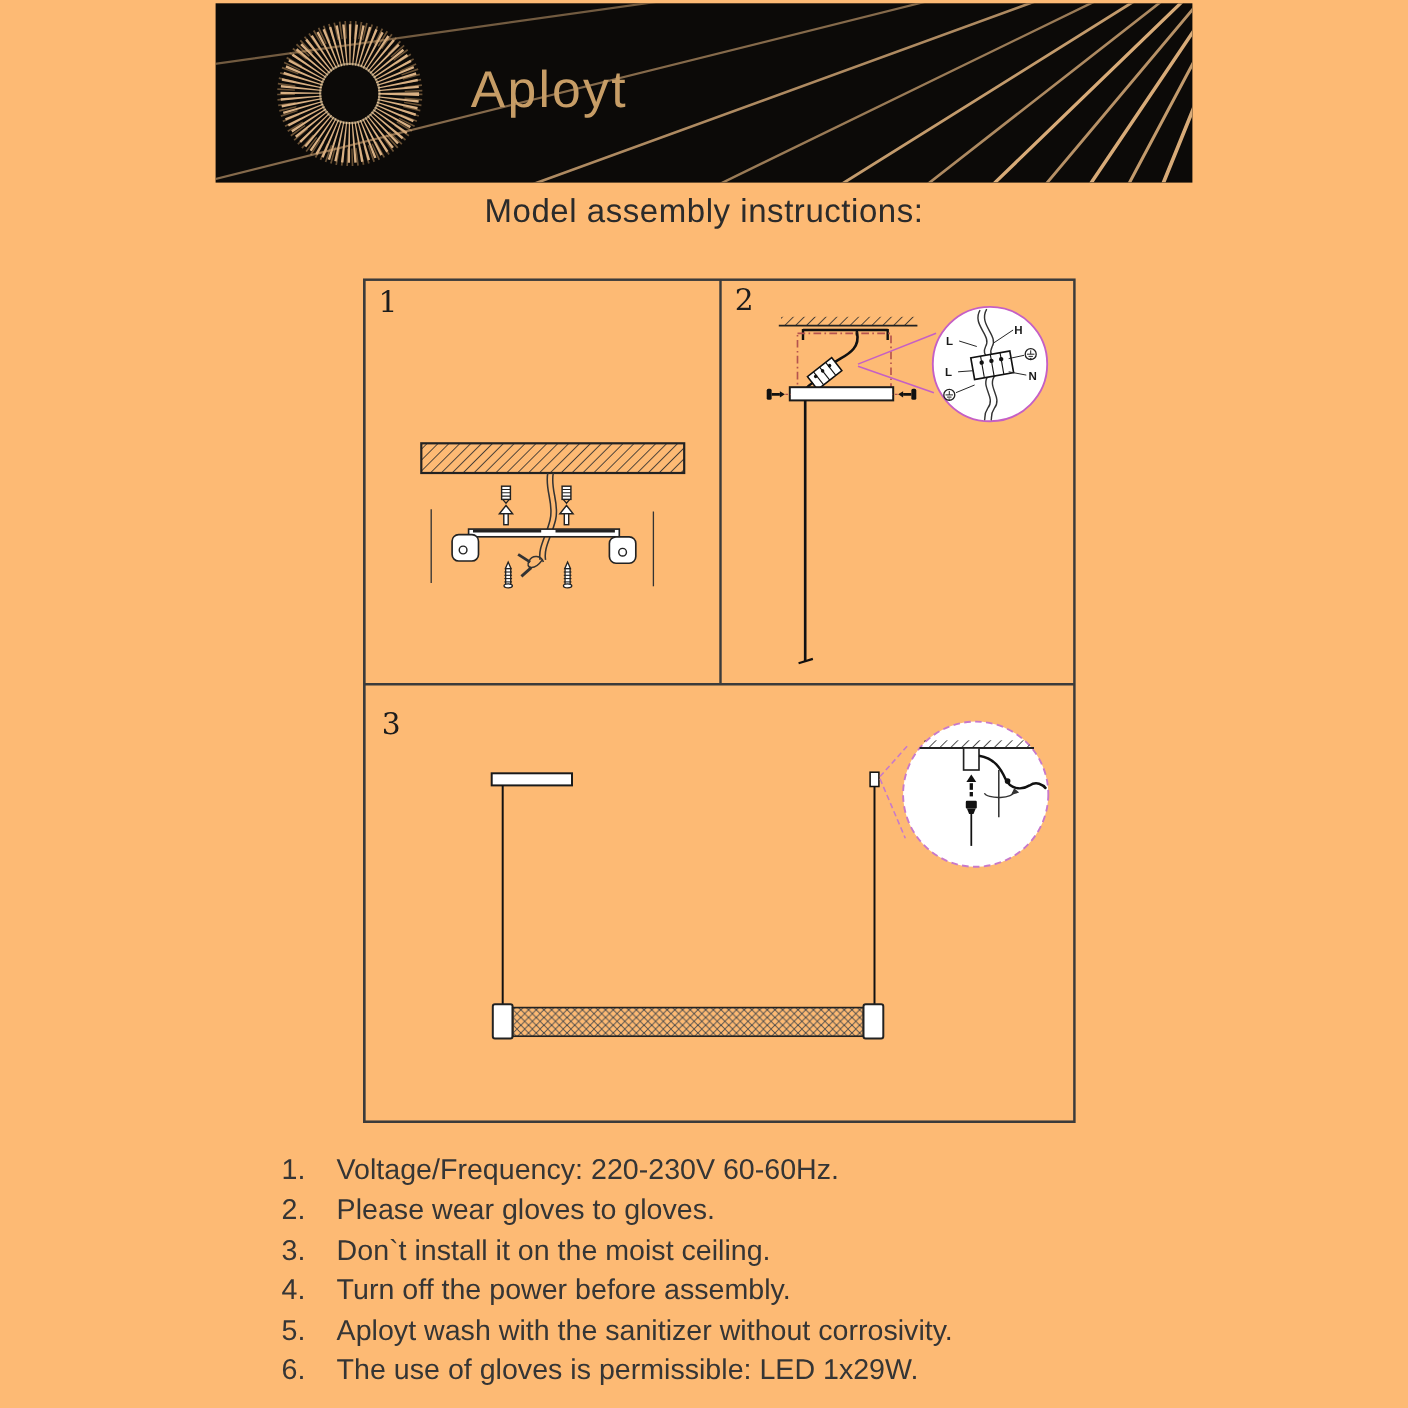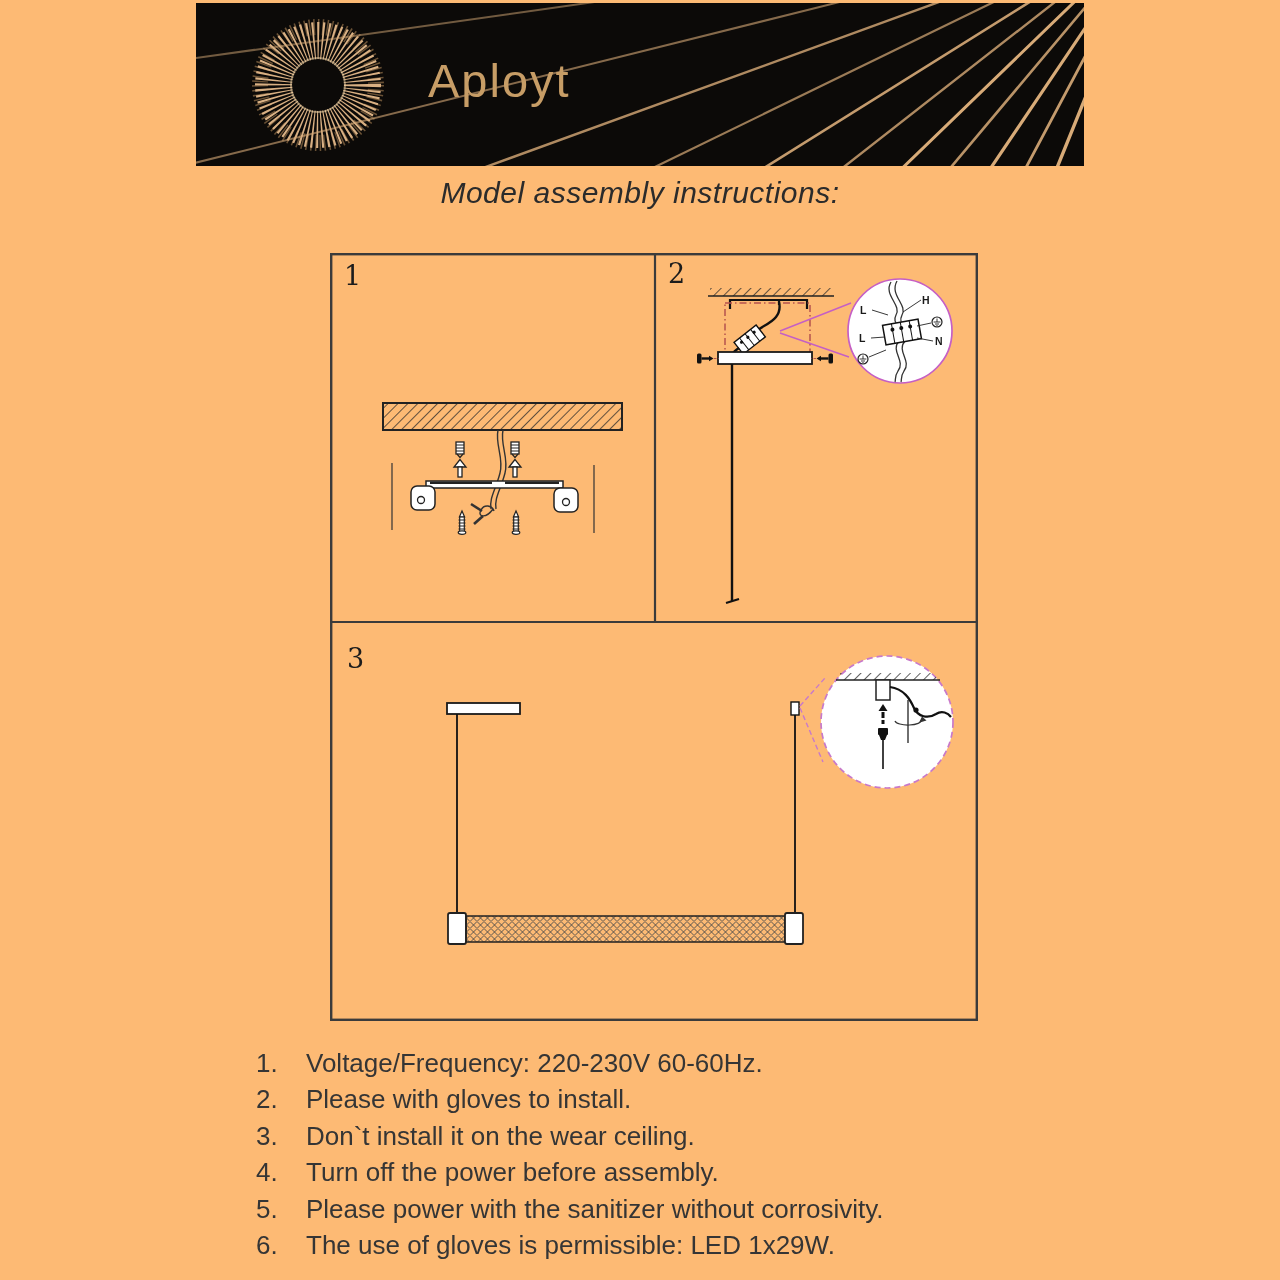--- a/index.html
+++ b/index.html
@@ -4,21 +4,21 @@
 <style>
   html,body{margin:0;padding:0;background:#ffffff;}
   .page{position:relative;width:1280px;height:1280px;background:#fdba74;overflow:hidden;
         font-family:"Liberation Sans",sans-serif;color:#2e2e2e;}
   
   .banner{position:absolute;left:196px;top:3px;width:888px;height:163px;background:#0c0a08;overflow:hidden;}
   .banner svg{position:absolute;left:0;top:0;}
   .brand{position:absolute;left:232px;top:50px;font-size:47px;letter-spacing:2px;
          color:#c79d66;font-weight:400;font-family:"Liberation Sans",sans-serif;}
   
-  .title-block{position:absolute;left:0;top:176px;width:1280px;text-align:center;font-style:italic;}
+  .title-block{position:absolute;left:0;top:176px;width:1280px;text-align:center;}
   .title-main{font-size:30px;letter-spacing:0.5px;color:#2b2b2b;line-height:34px;}
   .title-model{font-size:28px;letter-spacing:0.5px;color:#2b2b2b;line-height:34px;margin-top:2px;}
   
   .diagram{position:absolute;left:330px;top:253px;width:648px;height:768px;}
   .panel-num{position:absolute;font-family:"DejaVu Serif",serif;font-size:27px;color:#1c1c1c;}
   .pn1{left:14px;top:7px;}
   .pn2{left:338px;top:5px;}
   .pn3{left:17px;top:390px;}
   
   .instructions{position:absolute;left:256px;top:1045px;width:780px;}
@@ -286,33 +286,33 @@
     <span class="panel-num pn3">3</span>
   </div>
 
   <div class="instructions">
     <div class="instr-row">
       <span class="instr-num">1.</span>
       <span class="instr-text">Voltage/Frequency: 220-230V 60-60Hz.</span>
     </div>
     <div class="instr-row">
       <span class="instr-num">2.</span>
-      <span class="instr-text">Please with gloves to install.</span>
+      <span class="instr-text">Please wear gloves to gloves.</span>
     </div>
     <div class="instr-row">
       <span class="instr-num">3.</span>
-      <span class="instr-text">Don`t install it on the wear ceiling.</span>
+      <span class="instr-text">Don`t install it on the moist ceiling.</span>
     </div>
     <div class="instr-row">
       <span class="instr-num">4.</span>
       <span class="instr-text">Turn off the power before assembly.</span>
     </div>
     <div class="instr-row">
       <span class="instr-num">5.</span>
-      <span class="instr-text">Please power with the sanitizer without corrosivity.</span>
+      <span class="instr-text">Aployt wash with the sanitizer without corrosivity.</span>
     </div>
     <div class="instr-row">
       <span class="instr-num">6.</span>
       <span class="instr-text">The use of gloves is permissible: LED 1x29W.</span>
     </div>
   </div>
 
 </div>
 
 </body></html>

